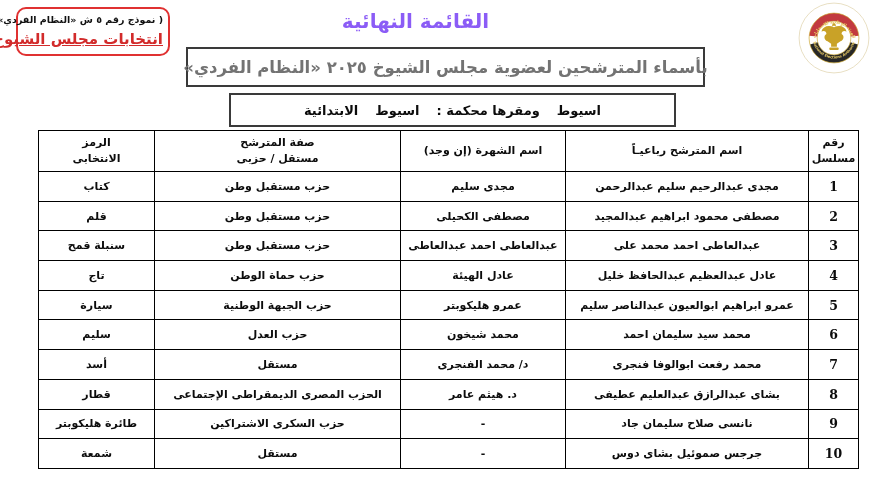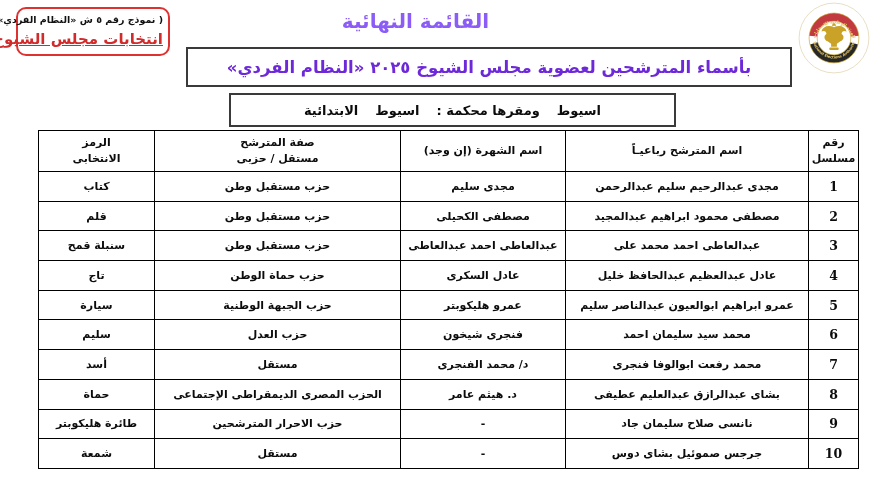--- a/index.html
+++ b/index.html
@@ -24,23 +24,23 @@
   .page-title {
     position:absolute; top:9px; left:0; right:60px; text-align:center;
     font-size:20px; font-weight:bold; color:#8b5cf6; letter-spacing:0.5px;
   }
 
   
   .logo { position:absolute; top:2px; right:21px; width:72px; height:72px; }
 
   
   .title-box {
-    position:absolute; left:186px; top:47px; width:606px; height:40px;
+    position:absolute; left:186px; top:47px; width:519px; height:40px;
     border:2px solid #3a3a3a; display:flex; align-items:center; justify-content:center;
-    font-size:16.5px; font-weight:bold; color:#6d28d9; white-space:nowrap;
+    font-size:16.5px; font-weight:bold; color:#737373; white-space:nowrap;
   }
 
   
   .district-box {
     position:absolute; left:229px; top:93px; width:447px; height:34px;
     border:2px solid #3a3a3a; display:flex; align-items:center; justify-content:center;
     gap:17px; font-size:13px; font-weight:bold; color:#0c0c0c; white-space:nowrap;
   }
 
   
@@ -144,57 +144,57 @@
         <tr>
           <td class="c-serial">3</td>
           <td class="c-name">عبدالعاطى احمد محمد على</td>
           <td class="c-known-as">عبدالعاطى احمد عبدالعاطى</td>
           <td class="c-capacity">حزب مستقبل وطن</td>
           <td class="c-symbol">سنبلة قمح</td>
         </tr>
         <tr>
           <td class="c-serial">4</td>
           <td class="c-name">عادل عبدالعظيم عبدالحافظ خليل</td>
-          <td class="c-known-as">عادل السكرى</td>
+          <td class="c-known-as">عادل الهيئة</td>
           <td class="c-capacity">حزب حماة الوطن</td>
           <td class="c-symbol">تاج</td>
         </tr>
         <tr>
           <td class="c-serial">5</td>
           <td class="c-name">عمرو ابراهيم ابوالعيون عبدالناصر سليم</td>
           <td class="c-known-as">عمرو هليكوبتر</td>
           <td class="c-capacity">حزب الجبهة الوطنية</td>
           <td class="c-symbol">سيارة</td>
         </tr>
         <tr>
           <td class="c-serial">6</td>
           <td class="c-name">محمد سيد سليمان احمد</td>
-          <td class="c-known-as">فنجرى شيخون</td>
+          <td class="c-known-as">محمد شيخون</td>
           <td class="c-capacity">حزب العدل</td>
           <td class="c-symbol">سليم</td>
         </tr>
         <tr>
           <td class="c-serial">7</td>
           <td class="c-name">محمد رفعت ابوالوفا فنجرى</td>
           <td class="c-known-as">د/ محمد الفنجرى</td>
           <td class="c-capacity">مستقل</td>
           <td class="c-symbol">أسد</td>
         </tr>
         <tr>
           <td class="c-serial">8</td>
           <td class="c-name">بشاى عبدالرازق عبدالعليم عطيفى</td>
           <td class="c-known-as">د. هيثم عامر</td>
           <td class="c-capacity">الحزب المصرى الديمقراطى الإجتماعى</td>
-          <td class="c-symbol">حماة</td>
+          <td class="c-symbol">قطار</td>
         </tr>
         <tr>
           <td class="c-serial">9</td>
           <td class="c-name">نانسى صلاح سليمان جاد</td>
           <td class="c-known-as">-</td>
-          <td class="c-capacity">حزب الاحرار المترشحين</td>
+          <td class="c-capacity">حزب السكرى الاشتراكين</td>
           <td class="c-symbol">طائرة هليكوبتر</td>
         </tr>
         <tr>
           <td class="c-serial">10</td>
           <td class="c-name">جرجس صموئيل بشاى دوس</td>
           <td class="c-known-as">-</td>
           <td class="c-capacity">مستقل</td>
           <td class="c-symbol">شمعة</td>
         </tr>
       </tbody>

